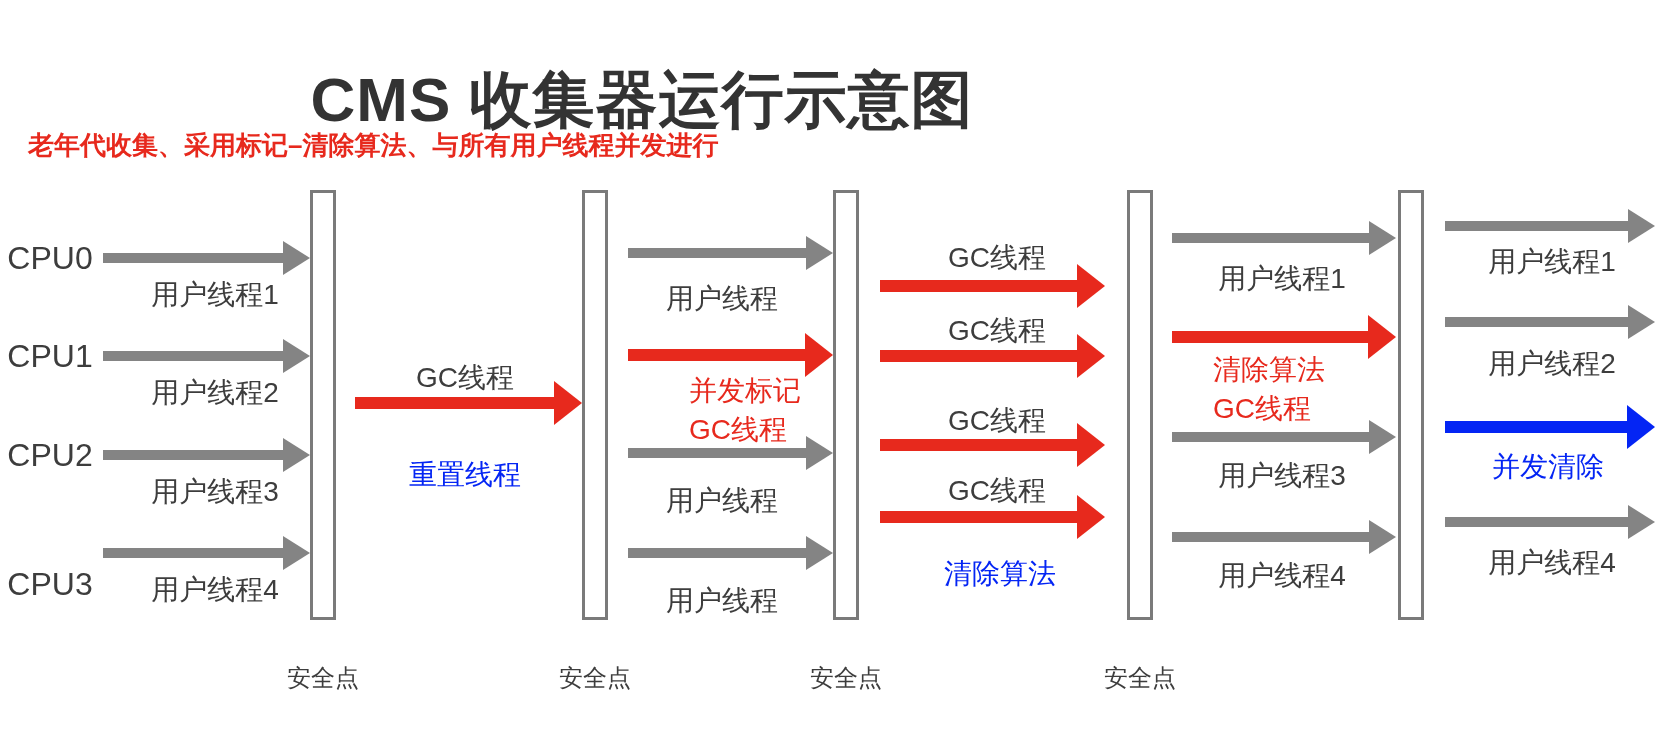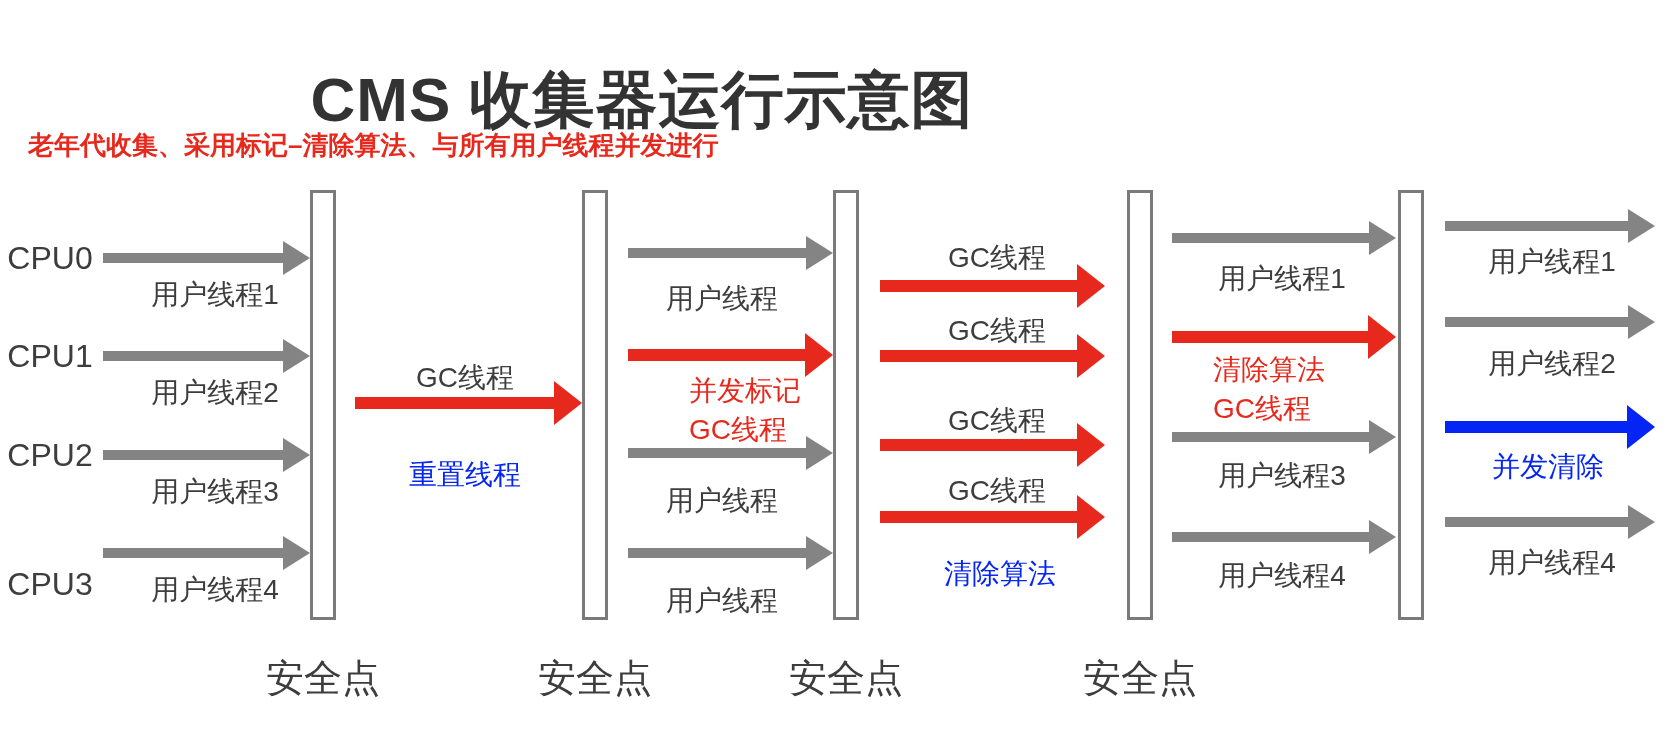--- a/index.html
+++ b/index.html
@@ -51,21 +51,21 @@
   .phase-blue{
     position:absolute;transform:translateX(-50%);
     font-size:28px;font-weight:500;color:#0425f4;white-space:nowrap;line-height:30px;
   }
   .gc-red{
     position:absolute;font-size:28px;font-weight:500;color:#e7291d;
     white-space:nowrap;line-height:39px;
   }
   .safepoint{
     position:absolute;transform:translateX(-50%);
-    font-size:38px;color:#3d3d3d;white-space:nowrap;line-height:32px;
+    font-size:24px;color:#3d3d3d;white-space:nowrap;line-height:32px;
   }
 </style>
 </head>
 <body>
 
 <div id="canvas">
 
   <div class="title">CMS 收集器运行示意图</div>
   <div class="subtitle">老年代收集、采用标记–清除算法、与所有用户线程并发进行</div>
 

